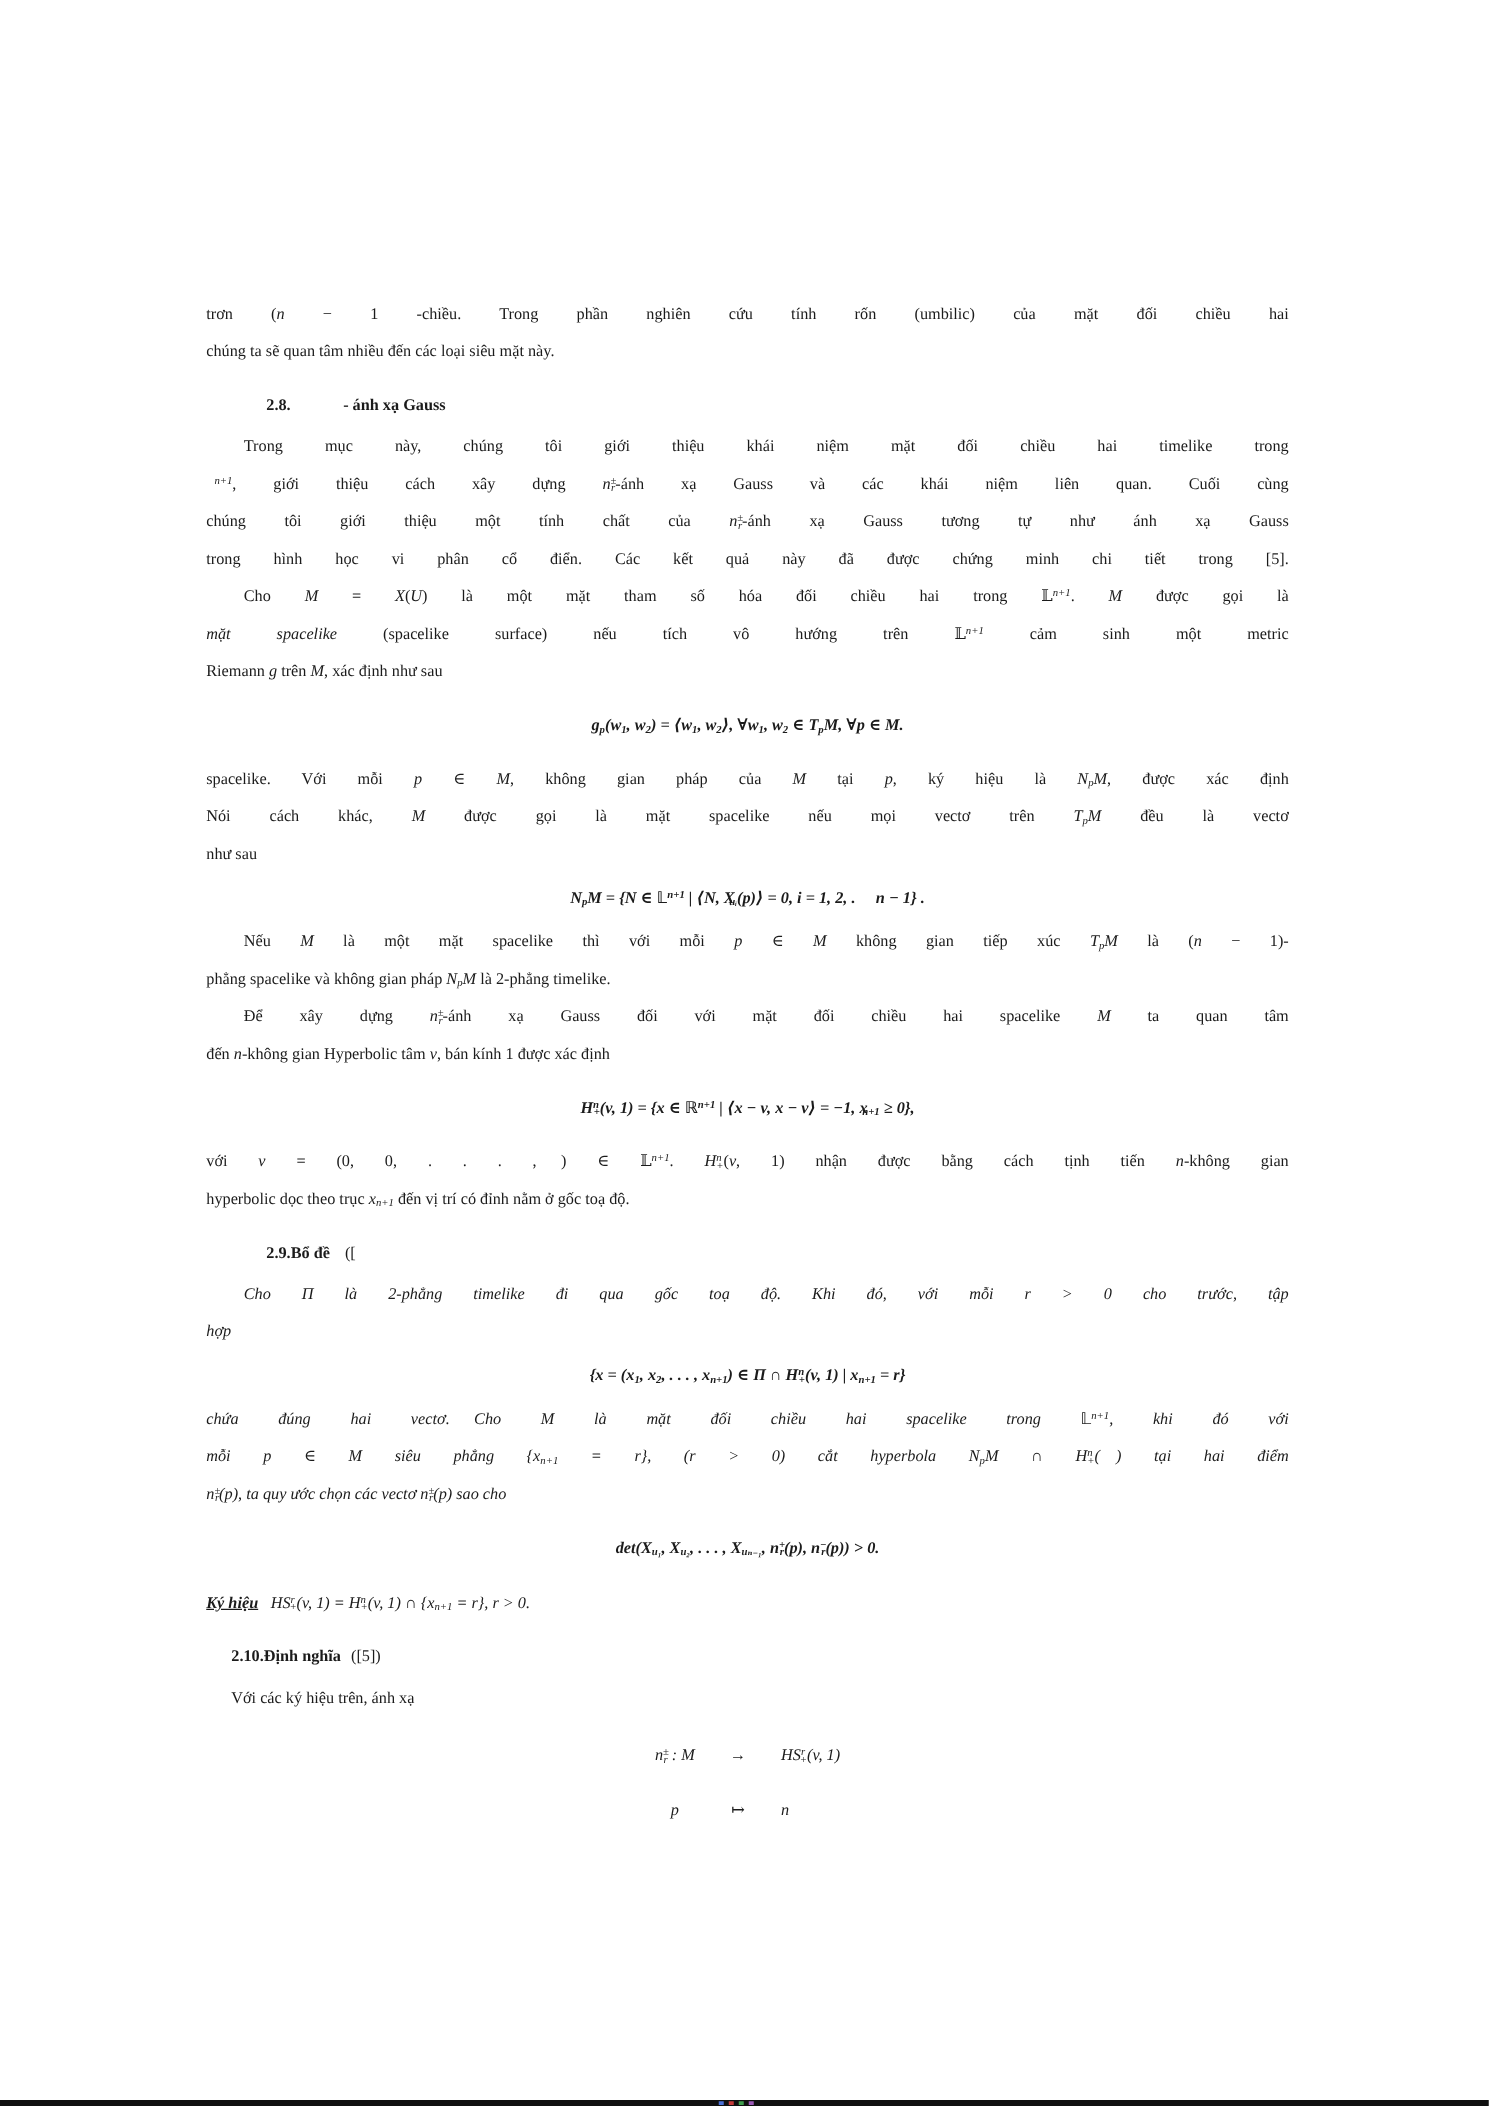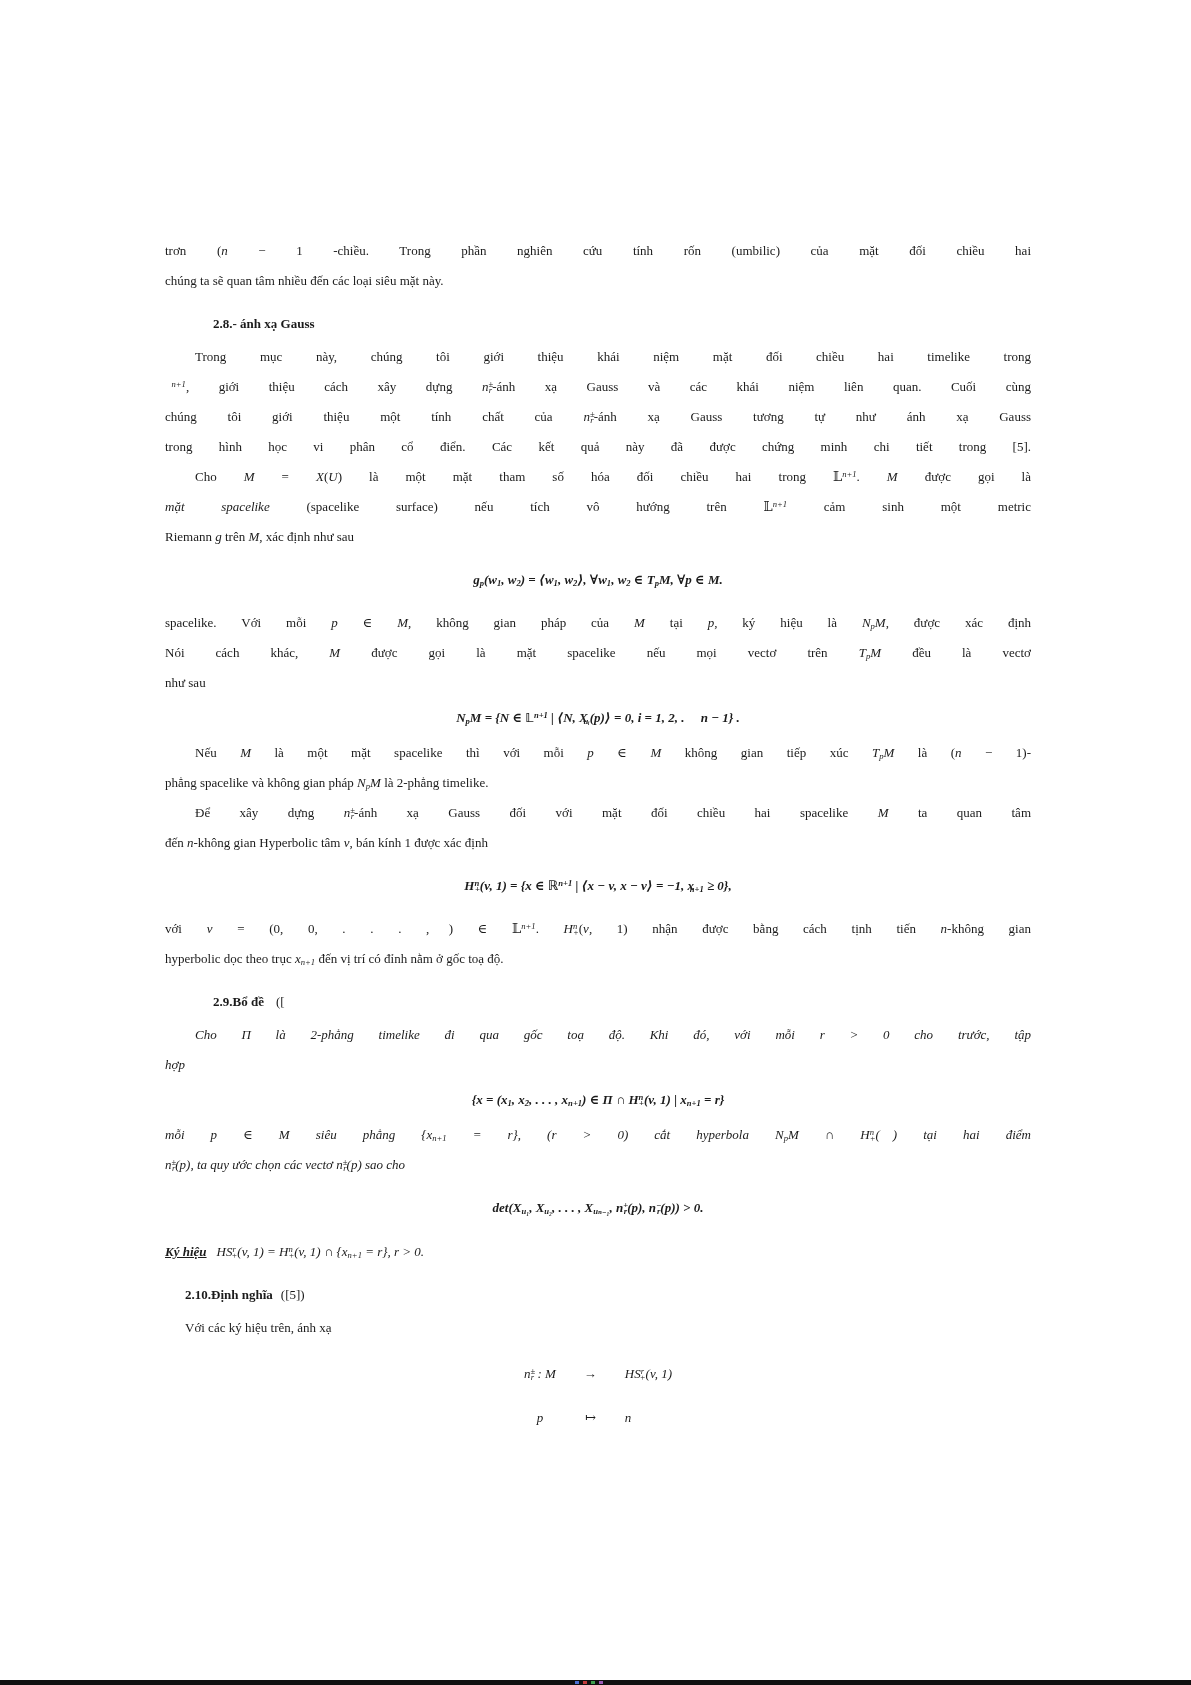--- a/index.html
+++ b/index.html
@@ -15,21 +15,21 @@
   .ln{min-height:30px;}
   .j{text-align:justify;text-align-last:justify;}
   .ind{text-indent:30px;}
   .ind20{text-indent:20px;}
   .it{font-style:italic;}
   
   .h{font-weight:700;margin-top:13px;margin-bottom:3px;}
   .h28,.h29{margin-left:48px;}
   .h210{margin-left:20px;}
   .h .num{margin-right:0;}
-  .h28 .num{}
+  .h28 .num{margin-right:42px;}
   .h .sfx{font-weight:400;margin-left:12px;}
   .h210 .sfx{margin-left:8px;}
   
   .eq{text-align:center;font-style:italic;margin:13px 0;font-weight:bold;}
   .eq.tight{margin:5px 0;}
   
   .tex sub,.tex sup,.eq sub,.eq sup{
     font-size:66%;line-height:0;position:relative;vertical-align:baseline;font-style:italic;
   }
   .tex sup,.eq sup{top:-0.45em;}
@@ -92,20 +92,21 @@
 
   <div class="ln h h29">
     <span class="num">2.9.</span><span class="ttl">Bổ đề</span><span class="sfx">([</span>
   </div>
 
   <div class="ln j ind it tex">Cho Π là 2-phẳng timelike đi qua gốc toạ độ. Khi đó, với mỗi r &gt; 0 cho trước, tập</div>
   <div class="ln it tex">hợp</div>
 
   <div class="eq tight">{x = (x<sub>1</sub>, x<sub>2</sub>, . . . , x<sub>n+1</sub>) ∈ Π ∩ H<sup>n</sup><sub>+</sub>(v, 1) | x<sub>n+1</sub> = r}</div>
 
+  <div class="ln j it tex">chứa đúng hai vectơ.  Cho M là mặt đối chiều hai spacelike trong 𝕃<sup>n+1</sup>, khi đó với</div>
   <div class="ln j it tex">mỗi p ∈ M siêu phẳng {x<sub>n+1</sub> = r}, (r &gt; 0) cắt hyperbola N<sub>p</sub>M ∩ H<sup>n</sup><sub>+</sub>( ) tại hai điểm</div>
   <div class="ln it tex">n<sup>±</sup><sub>r</sub>(p), ta quy ước chọn các vectơ n<sup>±</sup><sub>r</sub>(p) sao cho</div>
 
   <div class="eq">det(X<sub>u₁</sub>, X<sub>u₂</sub>, . . . , X<sub>uₙ₋₁</sub>, n<sup>+</sup><sub>r</sub>(p), n<sup>−</sup><sub>r</sub>(p)) &gt; 0.</div>
 
   <div class="ln notation tex">
     <span class="bi">Ký hiệu</span><span class="it tex">HS<sup>r</sup><sub>+</sub>(v, 1) = H<sup>n</sup><sub>+</sub>(v, 1) ∩ {x<sub>n+1</sub> = r},  r &gt; 0.</span>
   </div>
 
   <div class="ln h h210">

